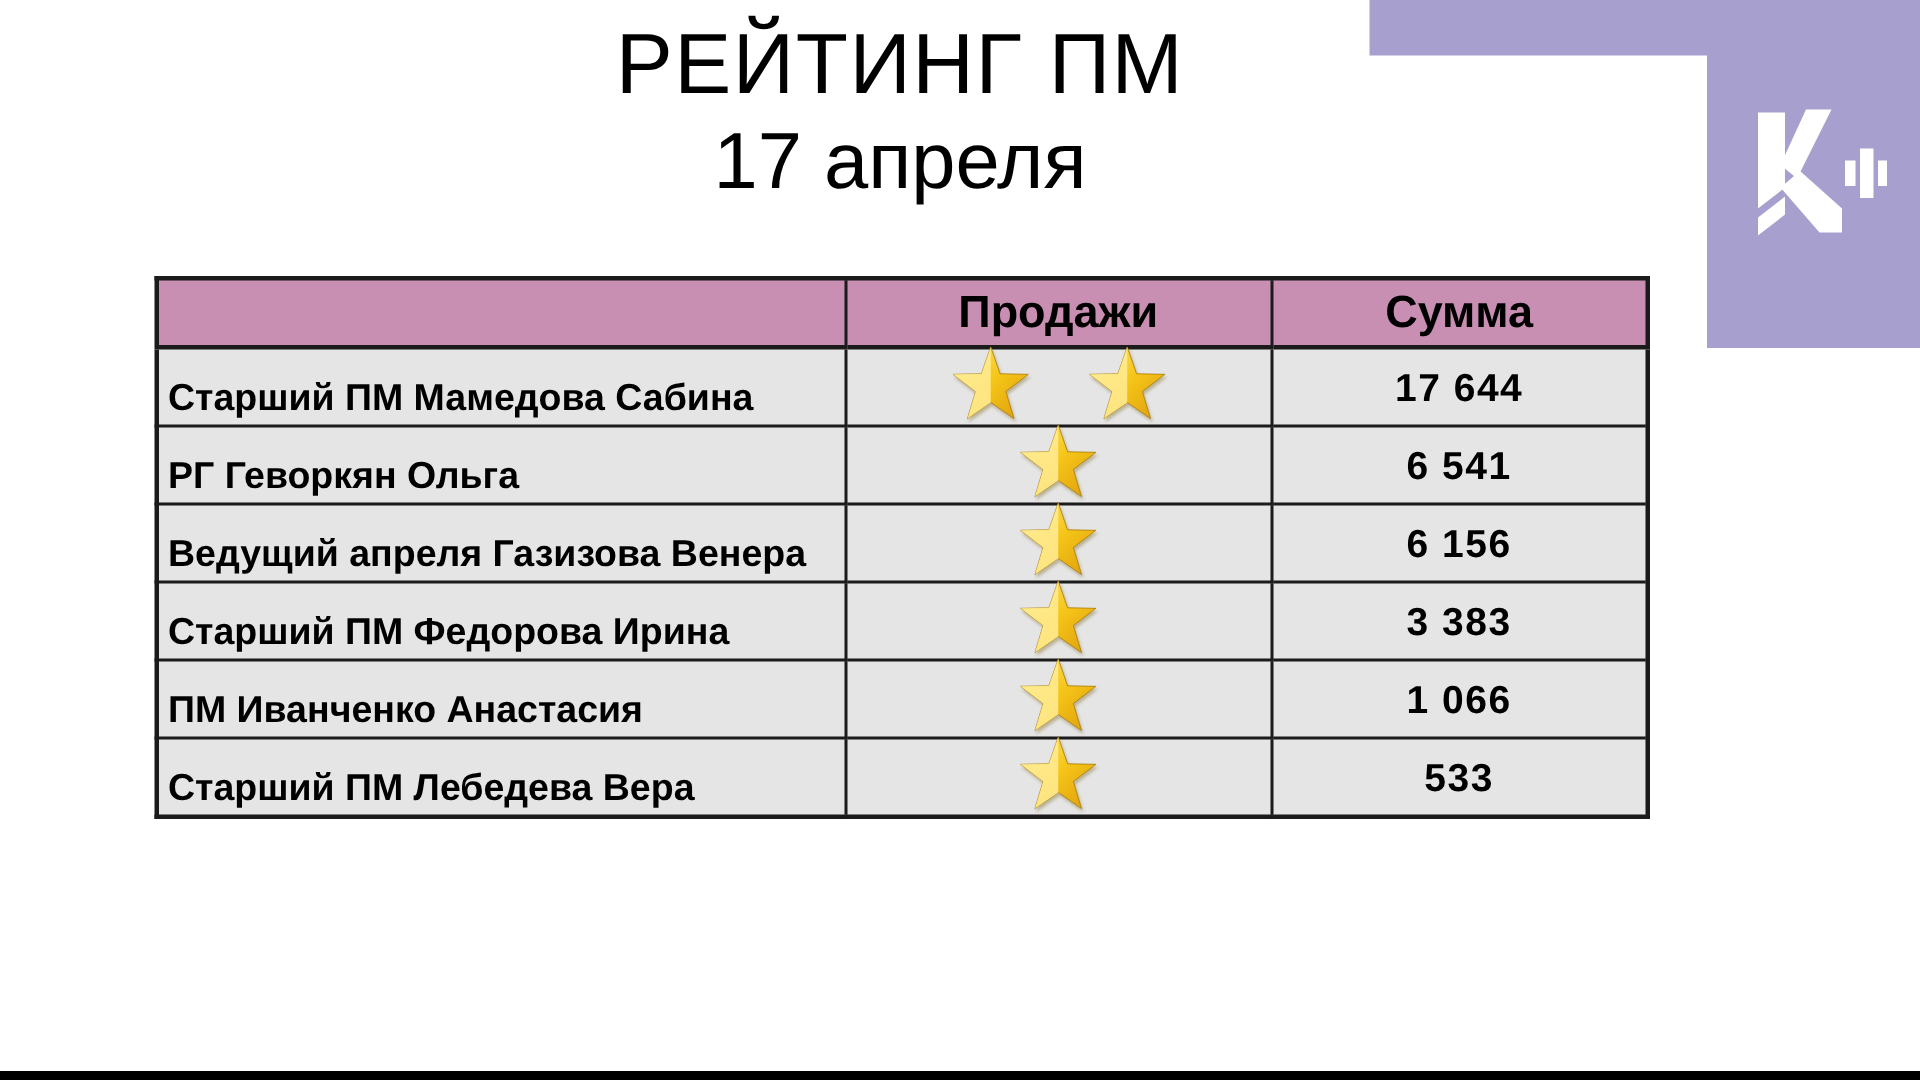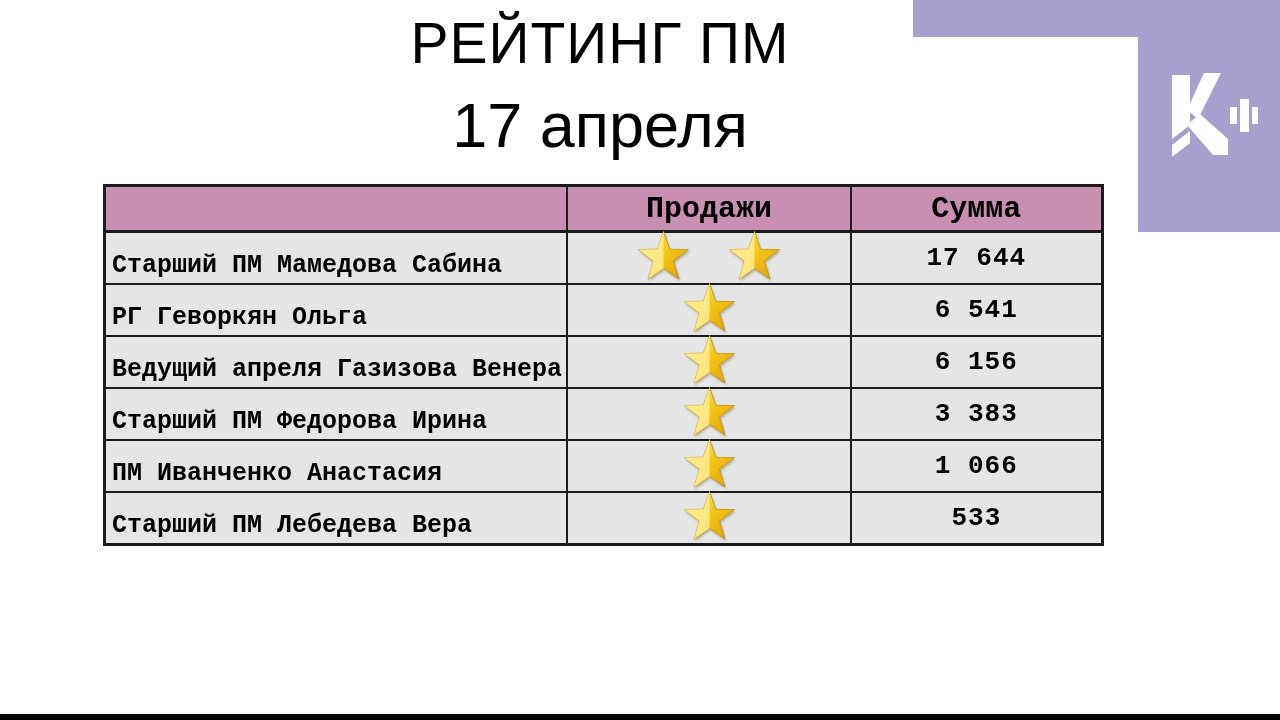--- a/index.html
+++ b/index.html
@@ -7,26 +7,26 @@
     width:1280px;height:720px;position:relative;overflow:hidden;
     background:#ffffff;font-family:"Liberation Sans",sans-serif;
   }
   
   .logo-topbar{position:absolute;left:913px;top:0;width:367px;height:37px;background:#a7a0ce;}
   .logo-square{position:absolute;left:1138px;top:0;width:142px;height:232px;background:#a7a0ce;}
   .k-logo{position:absolute;left:22px;top:72px;width:98px;height:88px;}
   
   .title{position:absolute;left:0;top:12px;width:1200px;text-align:center;color:#000;font-weight:400;}
   .title-line1{font-size:57px;line-height:1.12;letter-spacing:1px;}
-  .title-line2{font-size:63px;line-height:1.22;margin-top:11px;}
+  .title-line2{font-size:53px;line-height:1.22;}
   
   table.rating{
     position:absolute;left:103px;top:184px;
     border-collapse:collapse;table-layout:fixed;
-    font-family:Liberation Mono, monospace;font-weight:bold;color:#000;
+    font-family:Liberation Sans, sans-serif;font-weight:bold;color:#000;
     border:3px solid #1b1b1b;
   }
   table.rating th,table.rating td{border:2px solid #1b1b1b;overflow:visible;}
   table.rating thead th{
     background:#c98fb2;height:41px;font-size:30px;
     text-align:center;vertical-align:middle;border-bottom:3px solid #1b1b1b;
   }
   table.rating tbody td{background:#e5e5e5;height:47px;}
   td.cell-name{vertical-align:bottom;text-align:left;padding:0 4px 3px 6px;font-size:25px;white-space:nowrap;}
   td.cell-stars{vertical-align:middle;text-align:center;padding:0;}

